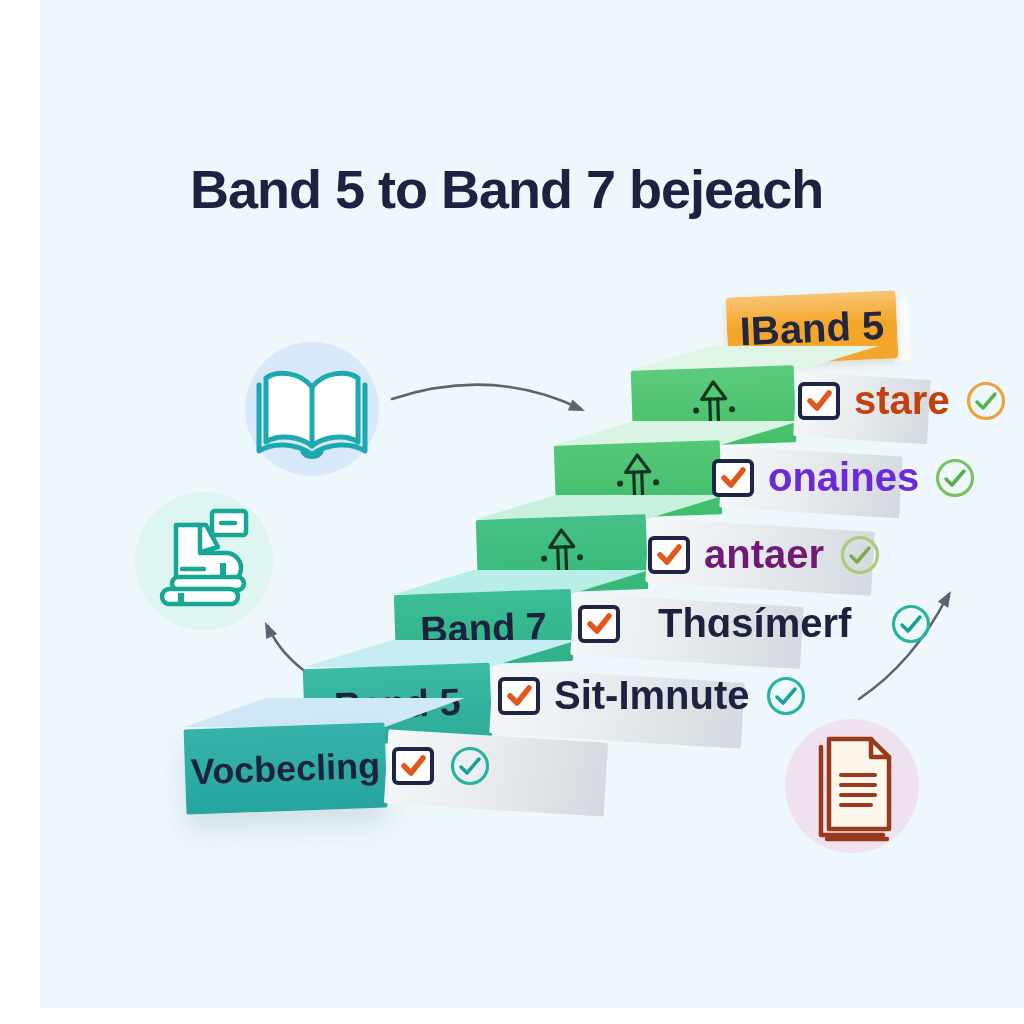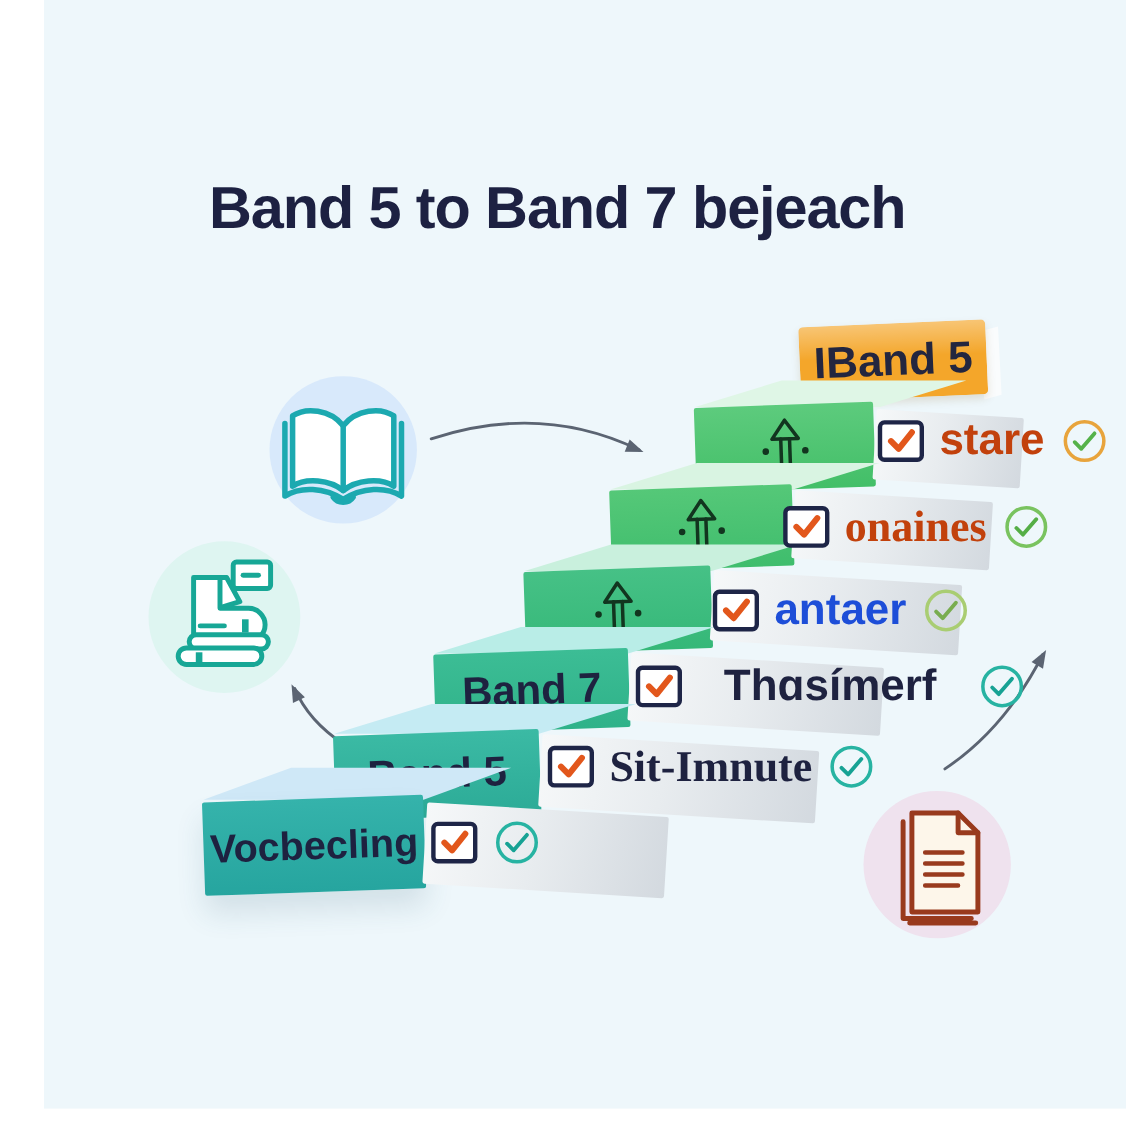--- a/index.html
+++ b/index.html
@@ -57,21 +57,21 @@
   .s4 .row{left:608px;top:532px;}
   
   .s3 .stop{left:355px;top:570px;width:176px;height:24px;background:#b9ede7;z-index:5;}
   .s3 .face{left:355px;top:592px;width:177px;height:72px;background:linear-gradient(180deg,#3cbd95,#2fb289);z-index:5;}
   .s3 .side{left:532px;top:600px;width:230px;height:62px;z-index:5;}
   .s3 .row{left:538px;top:601px;gap:38px;}
   
   .s2 .stop{left:264px;top:640px;width:186px;height:27px;background:#c5ebf3;z-index:6;}
   .s2 .face{left:264px;top:666px;width:187px;height:77px;background:linear-gradient(180deg,#3bbaa4,#2cab97);z-index:6;}
   .s2 .side{left:451px;top:675px;width:252px;height:66px;z-index:6;}
-  .s2 .row{left:458px;top:673px;font-family:Liberation Serif, serif;}
+  .s2 .row{left:458px;top:673px;}
   
   .s1 .stop{left:145px;top:698px;width:200px;height:29px;background:#cfe8f7;z-index:7;transform:skewX(-70deg);transform-origin:bottom left;}
   .s1 .face{left:145px;top:726px;width:201px;height:85px;background:linear-gradient(180deg,#35b3ab,#26a59f);z-index:7;
             box-shadow:0 16px 26px rgba(40,90,110,.14);}
   .s1 .face .flabel{font-size:36px;}
   .s1 .side{left:346px;top:736px;width:220px;height:74px;z-index:7;}
   .s1 .row{left:352px;top:744px;}
 </style>
 </head>
 <body>
@@ -176,21 +176,21 @@
         </g>
       </svg>
     </div>
     <div class="side"></div>
     <div class="row">
       <span class="checkbox" style="border-color: rgb(30, 37, 71);">
         <svg width="30" height="26" viewBox="0 0 30 26">
             <path d="M6 13 l7 7 l12 -15" fill="none" stroke-width="5.5" stroke-linecap="round" stroke-linejoin="round" style="stroke: rgb(226, 87, 28);"></path>
           </svg>
       </span>
-      <span class="rlabel" style="color: #c2410c; font-family: Liberation Serif, serif;">onaines</span>
+      <span class="rlabel" style="color: #6d28d9;">onaines</span>
       <svg width="44" height="44" viewBox="0 0 44 44">
         <circle cx="22" cy="22" r="17.5" fill="none" stroke-width="3.2" style="stroke: rgb(121, 195, 95);"></circle>
         <path d="M13 23 l6 6 l12 -14" fill="none" stroke-width="3.5" stroke-linecap="round" stroke-linejoin="round" style="stroke: rgb(85, 174, 70);"></path>
       </svg>
     </div>
   </div>
 
   <div class="step s4">
     <div class="stop"></div>
     <div class="face">
@@ -205,21 +205,21 @@
         </g>
       </svg>
     </div>
     <div class="side"></div>
     <div class="row">
       <span class="checkbox" style="border-color: rgb(30, 37, 71);">
         <svg width="30" height="26" viewBox="0 0 30 26">
             <path d="M6 13 l7 7 l12 -15" fill="none" stroke-width="5.5" stroke-linecap="round" stroke-linejoin="round" style="stroke: rgb(226, 87, 28);"></path>
           </svg>
       </span>
-      <span class="rlabel" style="color: #1d4ed8;">antaer</span>
+      <span class="rlabel" style="color: #701a75;">antaer</span>
       <svg width="44" height="44" viewBox="0 0 44 44">
         <circle cx="22" cy="22" r="17.5" fill="none" stroke-width="3.2" style="stroke: rgb(169, 205, 114);"></circle>
         <path d="M13 23 l6 6 l12 -14" fill="none" stroke-width="3.5" stroke-linecap="round" stroke-linejoin="round" style="stroke: rgb(121, 173, 79);"></path>
       </svg>
     </div>
   </div>
 
   <div class="step s3">
     <div class="stop"></div>
     <div class="face">

